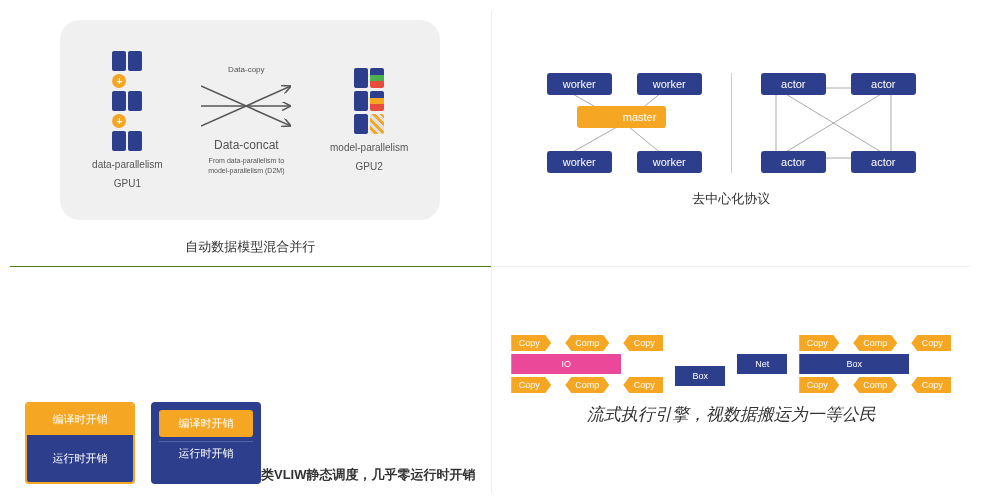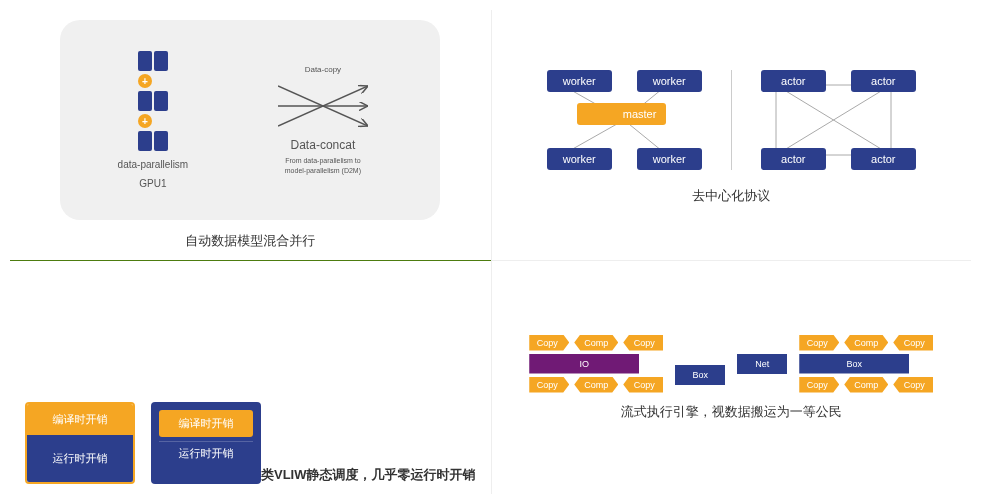--- a/index.html
+++ b/index.html
@@ -60,21 +60,21 @@
       display: flex;
       flex-direction: column;
       align-items: center;
       position: relative;
       width: 120px;
     }
 
     .diagram-title {
       font-size: 13px;
       color: #333;
-      margin-top: 12px;
+      margin-top: 18px;
       text-align: center;
     }
 
     
     .gpu-stack {
       display: flex;
       flex-direction: column;
       gap: 3px;
     }
 
@@ -193,28 +193,29 @@
     .pipeline-diagram {
       display: flex;
       gap: 12px;
       align-items: center;
     }
 
     
     .pipeline-row {
       display: flex;
       align-items: center;
-      gap: 5px;
+      gap: 14px;
     }
 
     .pipeline-title {
-      font-size: 13px;
+      font-size: 17px;
       color: #333;
       margin-top: 10px;
       text-align: center;
+      font-style: italic;
     }
 
     .wm-box {
       position: absolute;
       background: #2c3e8c;
       color: white;
       font-size: 11px;
       padding: 5px 10px;
       border-radius: 3px;
       text-align: center;
@@ -264,20 +265,38 @@
           <defs>
             <marker id="arr" markerWidth="6" markerHeight="6" refX="6" refY="3" orient="auto">
               <path d="M0,0 L6,3 L0,6" fill="none" stroke="#555" stroke-width="1"></path>
             </marker>
           </defs>
         </svg>
         <div style="font-size:12px; color:#555; margin-top:2px; text-align:center;">Data-concat</div>
         <div style="font-size:7px; color:#555; margin-top:4px; text-align:center; line-height:1.3;">From data-parallelism to<br>model-parallelism (D2M)</div>
       </div>
 
+      <div class="gpu-section">
+        <div class="gpu-stack">
+          <div class="gpu-row">
+            <div class="block-navy"></div>
+            <div style="width:14px;height:20px;background:linear-gradient(#2c3e8c 33%,#4caf50 33% 66%,#e74c3c 66%);border-radius:2px;"></div>
+          </div>
+          <div class="gpu-row">
+            <div class="block-navy"></div>
+            <div style="width:14px;height:20px;background:linear-gradient(#2c3e8c 33%,#f5a623 33% 66%,#e74c3c 66%);border-radius:2px;"></div>
+          </div>
+          <div class="gpu-row">
+            <div class="block-navy"></div>
+            <div style="width:14px;height:20px;background:repeating-linear-gradient(45deg,#e0e0e0,#e0e0e0 3px,#f5a623 3px,#f5a623 6px);border-radius:2px;"></div>
+          </div>
+        </div>
+        <span class="gpu-label">model-parallelism</span>
+        <span class="gpu-label">GPU2</span>
+      </div>
     </div>
     <div class="diagram-title">自动数据模型混合并行</div>
   </div>
 
   <div class="section-top-right">
     <div class="protocol-diagram">
 
       <div style="position:relative; width:155px; height:110px;">
         <svg style="position:absolute;top:0;left:0;width:100%;height:100%;">
 
@@ -335,21 +354,21 @@
 
       <div style="display:flex;flex-direction:column;gap:3px;">
 
         <div class="pipeline-row">
           <div style="background:#f5a623;color:white;font-size:9px;padding:3px 10px 3px 6px;clip-path:polygon(0 0,calc(100% - 6px) 0,100% 50%,calc(100% - 6px) 100%,0 100%);min-width:40px;text-align:center;">Copy</div>
           <div style="background:#f5a623;color:white;font-size:9px;padding:3px 10px 3px 10px;clip-path:polygon(6px 0,calc(100% - 6px) 0,100% 50%,calc(100% - 6px) 100%,6px 100%,0 50%);min-width:42px;text-align:center;">Comp</div>
           <div style="background:#f5a623;color:white;font-size:9px;padding:3px 8px 3px 10px;clip-path:polygon(6px 0,100% 0,calc(100% + 6px) 50%,100% 100%,6px 100%,0 50%);min-width:40px;text-align:center;">Copy</div>
         </div>
 
         <div class="pipeline-row">
-          <div style="background:#701a75;color:white;font-size:9px;padding:5px 14px;clip-path:polygon(0 0,100% 0,calc(100% + 6px) 50%,100% 100%,0 100%);min-width:110px;text-align:center;">IO</div>
+          <div style="background:#ec4899;color:white;font-size:9px;padding:5px 14px;clip-path:polygon(0 0,100% 0,calc(100% + 6px) 50%,100% 100%,0 100%);min-width:110px;text-align:center;">IO</div>
         </div>
 
         <div class="pipeline-row">
           <div style="background:#f5a623;color:white;font-size:9px;padding:3px 10px 3px 6px;clip-path:polygon(0 0,calc(100% - 6px) 0,100% 50%,calc(100% - 6px) 100%,0 100%);min-width:40px;text-align:center;">Copy</div>
           <div style="background:#f5a623;color:white;font-size:9px;padding:3px 10px 3px 10px;clip-path:polygon(6px 0,calc(100% - 6px) 0,100% 50%,calc(100% - 6px) 100%,6px 100%,0 50%);min-width:42px;text-align:center;">Comp</div>
           <div style="background:#f5a623;color:white;font-size:9px;padding:3px 8px 3px 10px;clip-path:polygon(6px 0,100% 0,calc(100% + 6px) 50%,100% 100%,6px 100%,0 50%);min-width:40px;text-align:center;">Copy</div>
         </div>
       </div>
 
       <div style="display:flex;flex-direction:column;gap:3px;">

